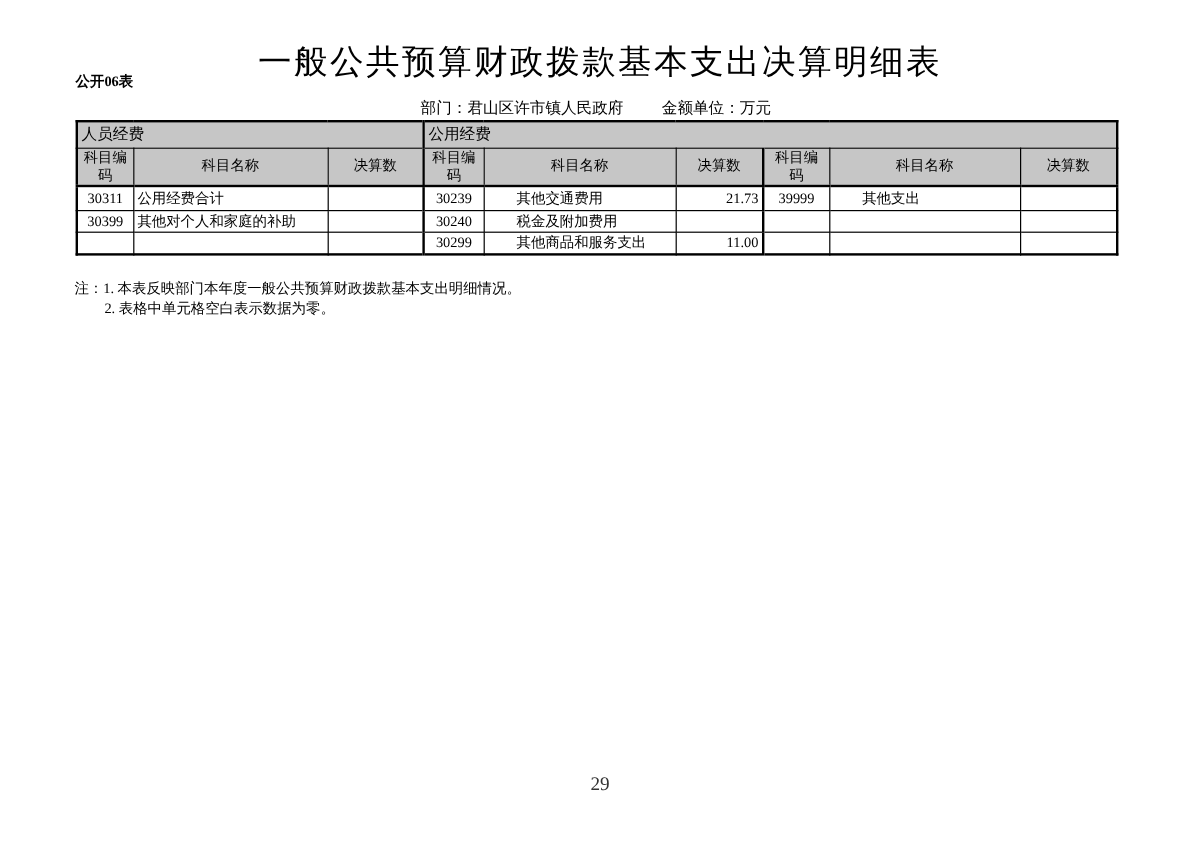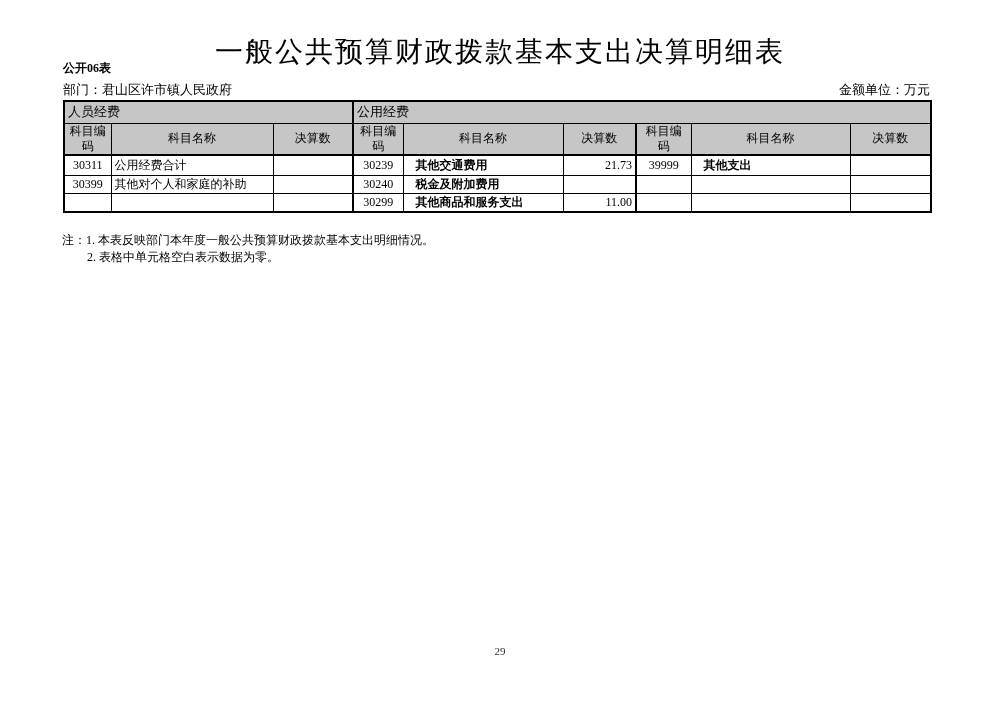--- a/index.html
+++ b/index.html
@@ -15,21 +15,21 @@
   .doc-title {
     position: absolute; top: 33px; left: 0; width: 1000px;
     text-align: center; font-size: 28px; letter-spacing: 2px;
   }
   .table-code {
     position: absolute; top: 60px; left: 63px; width: 867px;
     text-align: left; font-size: 12px; font-weight: bold;
   }
   .meta-row {
     position: absolute; top: 81px; left: 63px; width: 867px;
-    display: flex; justify-content: space-between; font-size: 13px; gap: 32px;
+    display: flex; justify-content: center; font-size: 13px; gap: 32px;
   }
   table.budget-table {
     position: absolute; top: 100px; left: 63px; width: 867px;
     border-collapse: collapse; table-layout: fixed;
     border: 2px solid var(--border, #000);
     font-size: 12px;
   }
   .budget-table th, .budget-table td {
     border: 1px solid var(--border, #000);
     padding: 0 3px; overflow: hidden;
@@ -45,30 +45,30 @@
     border-bottom-width: 2px; line-height: 1.25; text-align: center;
     white-space: normal;
   }
   .sec-end { border-right-width: 2px !important; }
   tr.r1 td { height: 20px; }
   tr.r2 td { height: 17px; }
   tr.r3 td { height: 15px; }
   tr.r4 td { height: 18px; }
   .c-code { text-align: center; }
   .c-name { text-align: left; }
-  .c-name.indent { padding-left: 12px; font-weight: bold; }
+  .c-name.indent { padding-left: 27px; }
   .c-val  { text-align: right; }
   .notes {
     position: absolute; top: 232px; left: 62px;
     font-size: 12px; line-height: 17px;
   }
   .note-line2 { padding-left: 25px; }
   .page-num {
     position: absolute; top: 645px; left: 0; width: 1000px;
-    text-align: center; font-size: 11px; color: #333;
+    text-align: center; font-size: 16px; color: #333;
   }
 </style>
 </head>
 <body>
 
 <div class="doc-title">一般公共预算财政拨款基本支出决算明细表</div>
 
 <div class="table-code">公开06表</div>
 
 <div class="meta-row">

